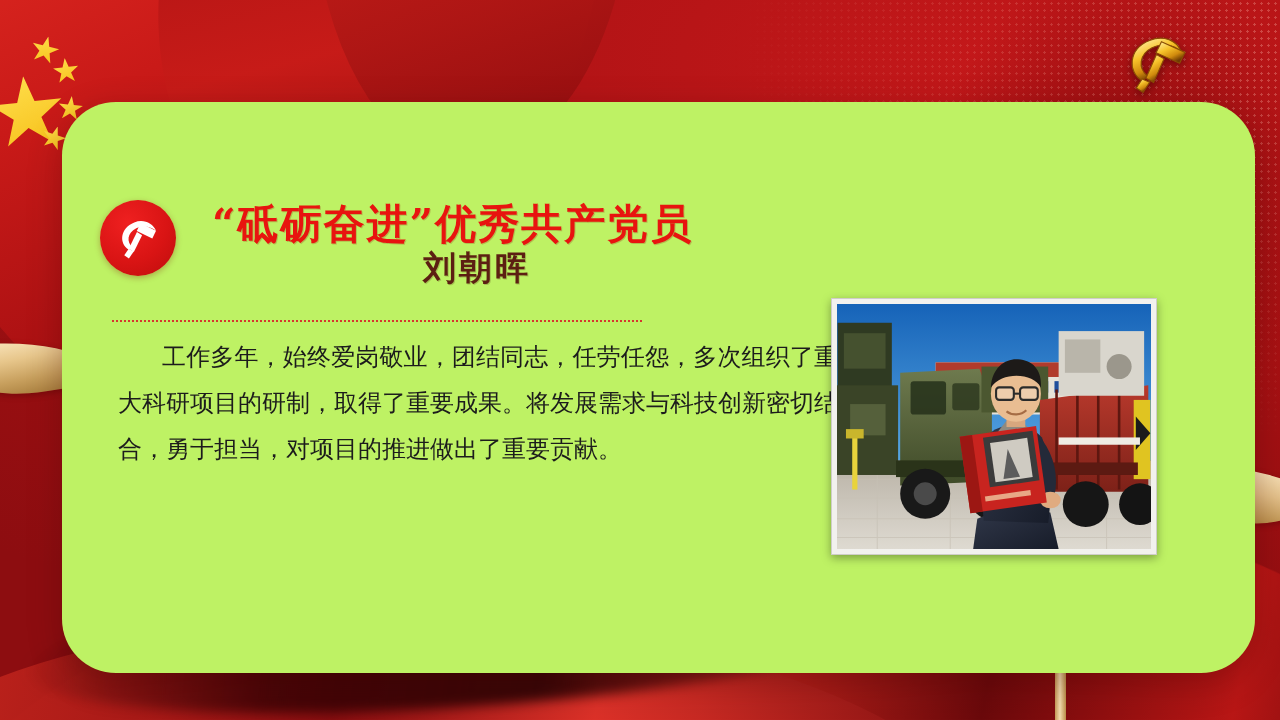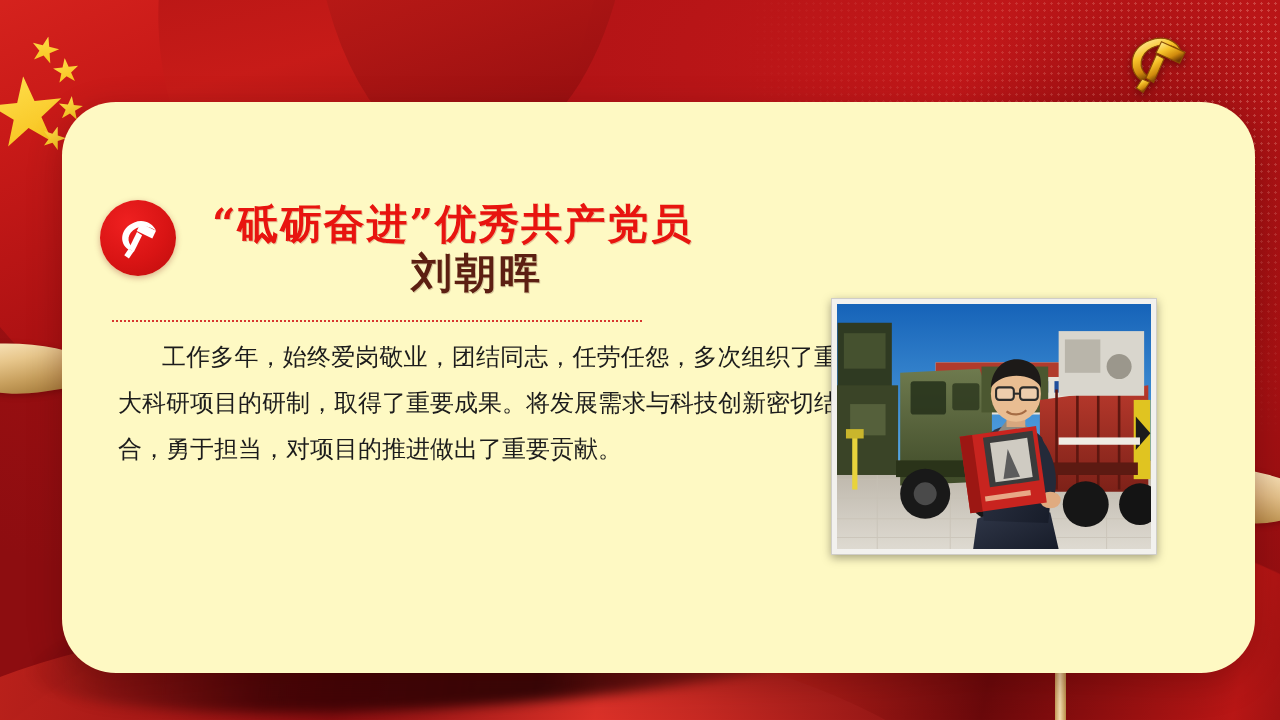--- a/index.html
+++ b/index.html
@@ -110,21 +110,21 @@
   }
 
   
   .emblem-top{position:absolute;left:1110px;top:24px;width:96px;height:76px;}
   .emblem-top svg{width:100%;height:100%;display:block;
     filter:drop-shadow(0 3px 4px rgba(60,0,0,.55));}
 
   
   .card{
     position:absolute;left:62px;top:102px;width:1193px;height:571px;
-    background:#fef9c3;border-radius:54px;
+    background:#bef264;border-radius:54px;
     box-shadow:0 10px 34px rgba(60,0,0,.30);
   }
 
   
   .badge{
     position:absolute;left:38px;top:98px;width:76px;height:76px;border-radius:50%;
     background:radial-gradient(circle at 36% 30%,#ef2020 0%,#d91414 55%,#bd0d0d 100%);
     box-shadow:0 2px 6px rgba(120,0,0,.30);
   }
   .badge svg{position:absolute;inset:12px;width:52px;height:52px;}
@@ -132,21 +132,21 @@
   
   .title-block{position:absolute;left:150px;top:98px;width:620px;}
   .title-line1{
     font-family:"DejaVu Serif","Liberation Serif",serif;
     font-weight:700;font-size:41px;line-height:1.18;
     color:#e8140f;letter-spacing:2px;white-space:nowrap;
     text-shadow:1px 1px 0 rgba(140,0,0,.22);
   }
   .title-line2{
     font-family:"DejaVu Serif","Liberation Serif",serif;
-    font-weight:700;font-size:41px;line-height:1.22;
+    font-weight:700;font-size:33px;line-height:1.22;
     color:#5c1f12;letter-spacing:3px;
     text-align:center;padding-right:90px;
     text-shadow:1px 1px 0 rgba(60,10,0,.20);
   }
 
   .divider{
     position:absolute;left:50px;top:218px;width:530px;height:0;
     border-top:2px dotted #d6362f;
   }
 

